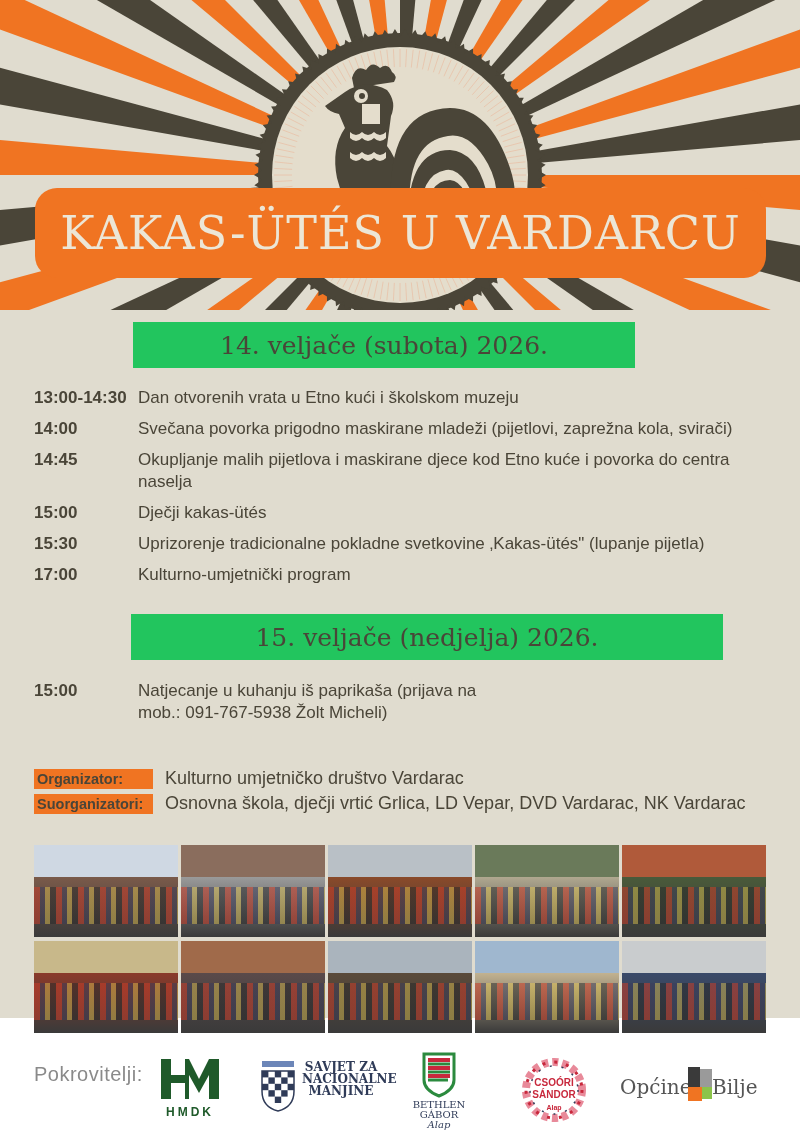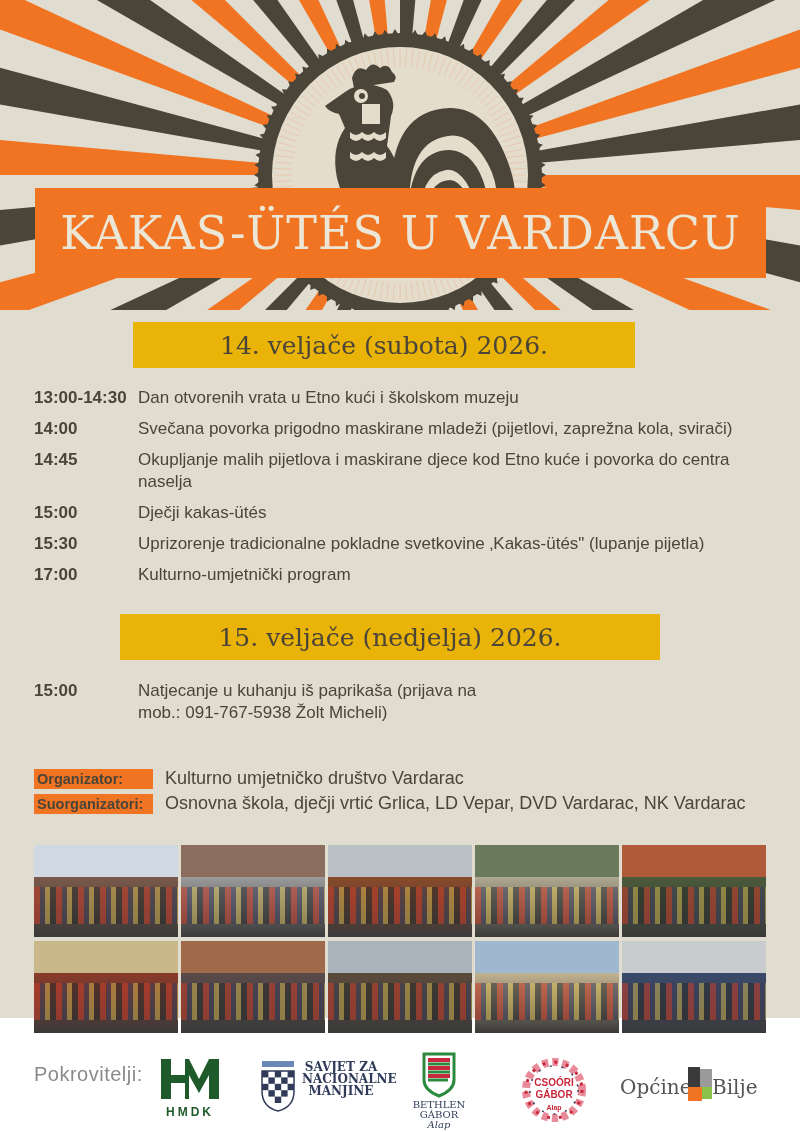--- a/index.html
+++ b/index.html
@@ -12,40 +12,40 @@
     }
     .poster { position: absolute; left: 0; top: 0; width: 800px; height: 1132px; }
 
     
     .sunburst { position: absolute; left: 0; top: 0; width: 800px; height: 310px; overflow: hidden; }
     .sunburst svg { display: block; }
 
     .title-banner {
       position: absolute; left: 35px; top: 188px; width: 731px; height: 90px;
       background: #f07422;
-      display: flex; align-items: center; justify-content: center;
+      display: flex; align-items: center; justify-content: center; border-radius: 22px;
     }
     .title-text {
       font-family: "DejaVu Serif", serif;
       font-size: 46px; letter-spacing: 1px;
       color: #ece6d6; white-space: nowrap;
     }
 
     
     .date-bar {
       position: absolute; height: 46px;
-      background: #eab308;
+      background: #22c55e;
       display: flex; align-items: center; justify-content: center;
     }
     .date-bar span {
       font-family: "DejaVu Serif", serif;
       font-size: 25px; color: #4a4538;
     }
     #date1 { left: 133px; top: 322px; width: 502px; }
-    #date2 { left: 120px; top: 614px; width: 540px; }
+    #date2 { left: 131px; top: 614px; width: 592px; }
 
     
     .schedule { position: absolute; left: 34px; width: 740px; }
     .row { display: flex; font-size: 17px; line-height: 22px; margin-bottom: 9px; }
     .row .time { width: 104px; flex: none; font-weight: bold; }
     .row .desc { flex: 1; }
     #sched1 { top: 387px; }
     #sched2 { top: 680px; }
 
     
@@ -450,21 +450,21 @@
       </svg>
       <span class="bethlen-text"><span>BETHLEN GÁBOR</span><br><i>Alap</i></span>
     </div>
 
     <div class="logo logo-csoori">
       <svg width="72" height="70" viewBox="0 0 72 70">
         <circle cx="36" cy="35" r="28" fill="none" stroke="#e88a9a" stroke-width="8" stroke-dasharray="6 4"></circle>
         <circle cx="36" cy="35" r="28" fill="none" stroke="#c8283c" stroke-width="3" stroke-dasharray="3 9"></circle>
         <circle cx="36" cy="35" r="24" fill="none" stroke="#2f3b58" stroke-width="1.5" stroke-dasharray="2 10"></circle>
       </svg>
-      <span class="csoori-text"><span>CSOÓRI GÁBOR</span><br><span style="font-size:7px">Alap</span></span>
+      <span class="csoori-text"><span>CSOÓRI SÁNDOR</span><br><span style="font-size:7px">Alap</span></span>
     </div>
 
     <div class="logo logo-bilje">
       <span class="bilje-left">Općine</span>
       <svg style="position:absolute;left:66px;top:0" width="28" height="38" viewBox="0 0 28 38">
         <rect x="2" y="0" width="12" height="20" fill="#3a3a3a"></rect>
         <rect x="14" y="2" width="12" height="18" fill="#9a9a9a"></rect>
         <rect x="2" y="20" width="14" height="14" fill="#f07422"></rect>
         <rect x="16" y="20" width="10" height="12" fill="#8bc34a"></rect>
       </svg>

